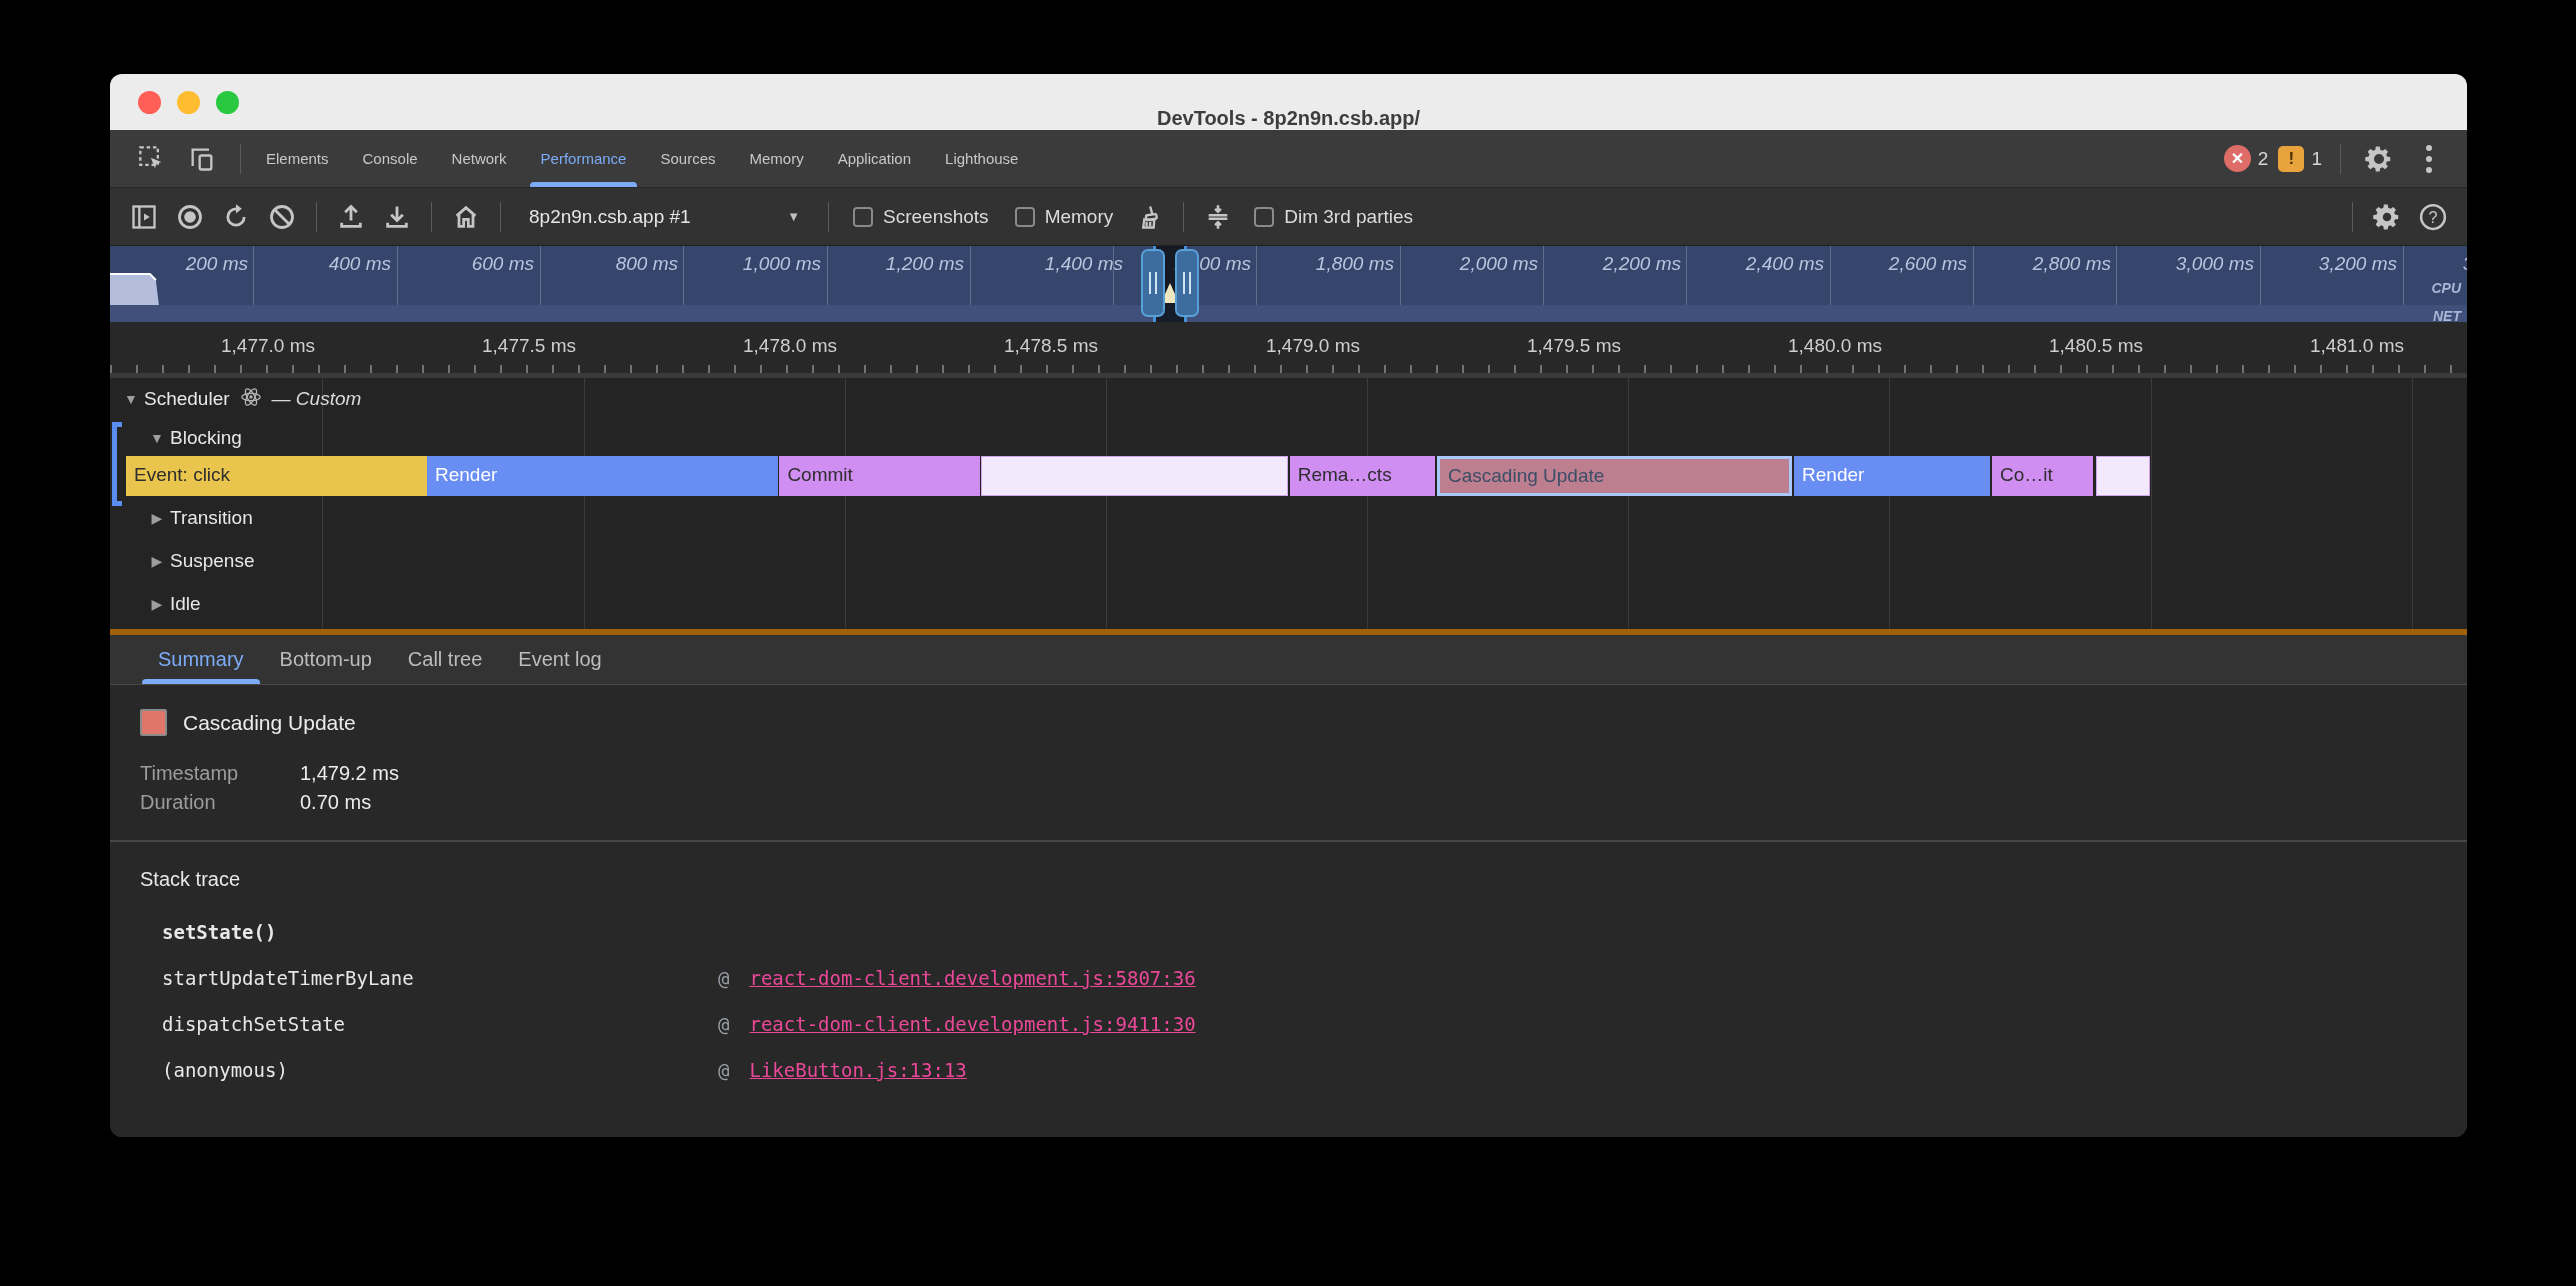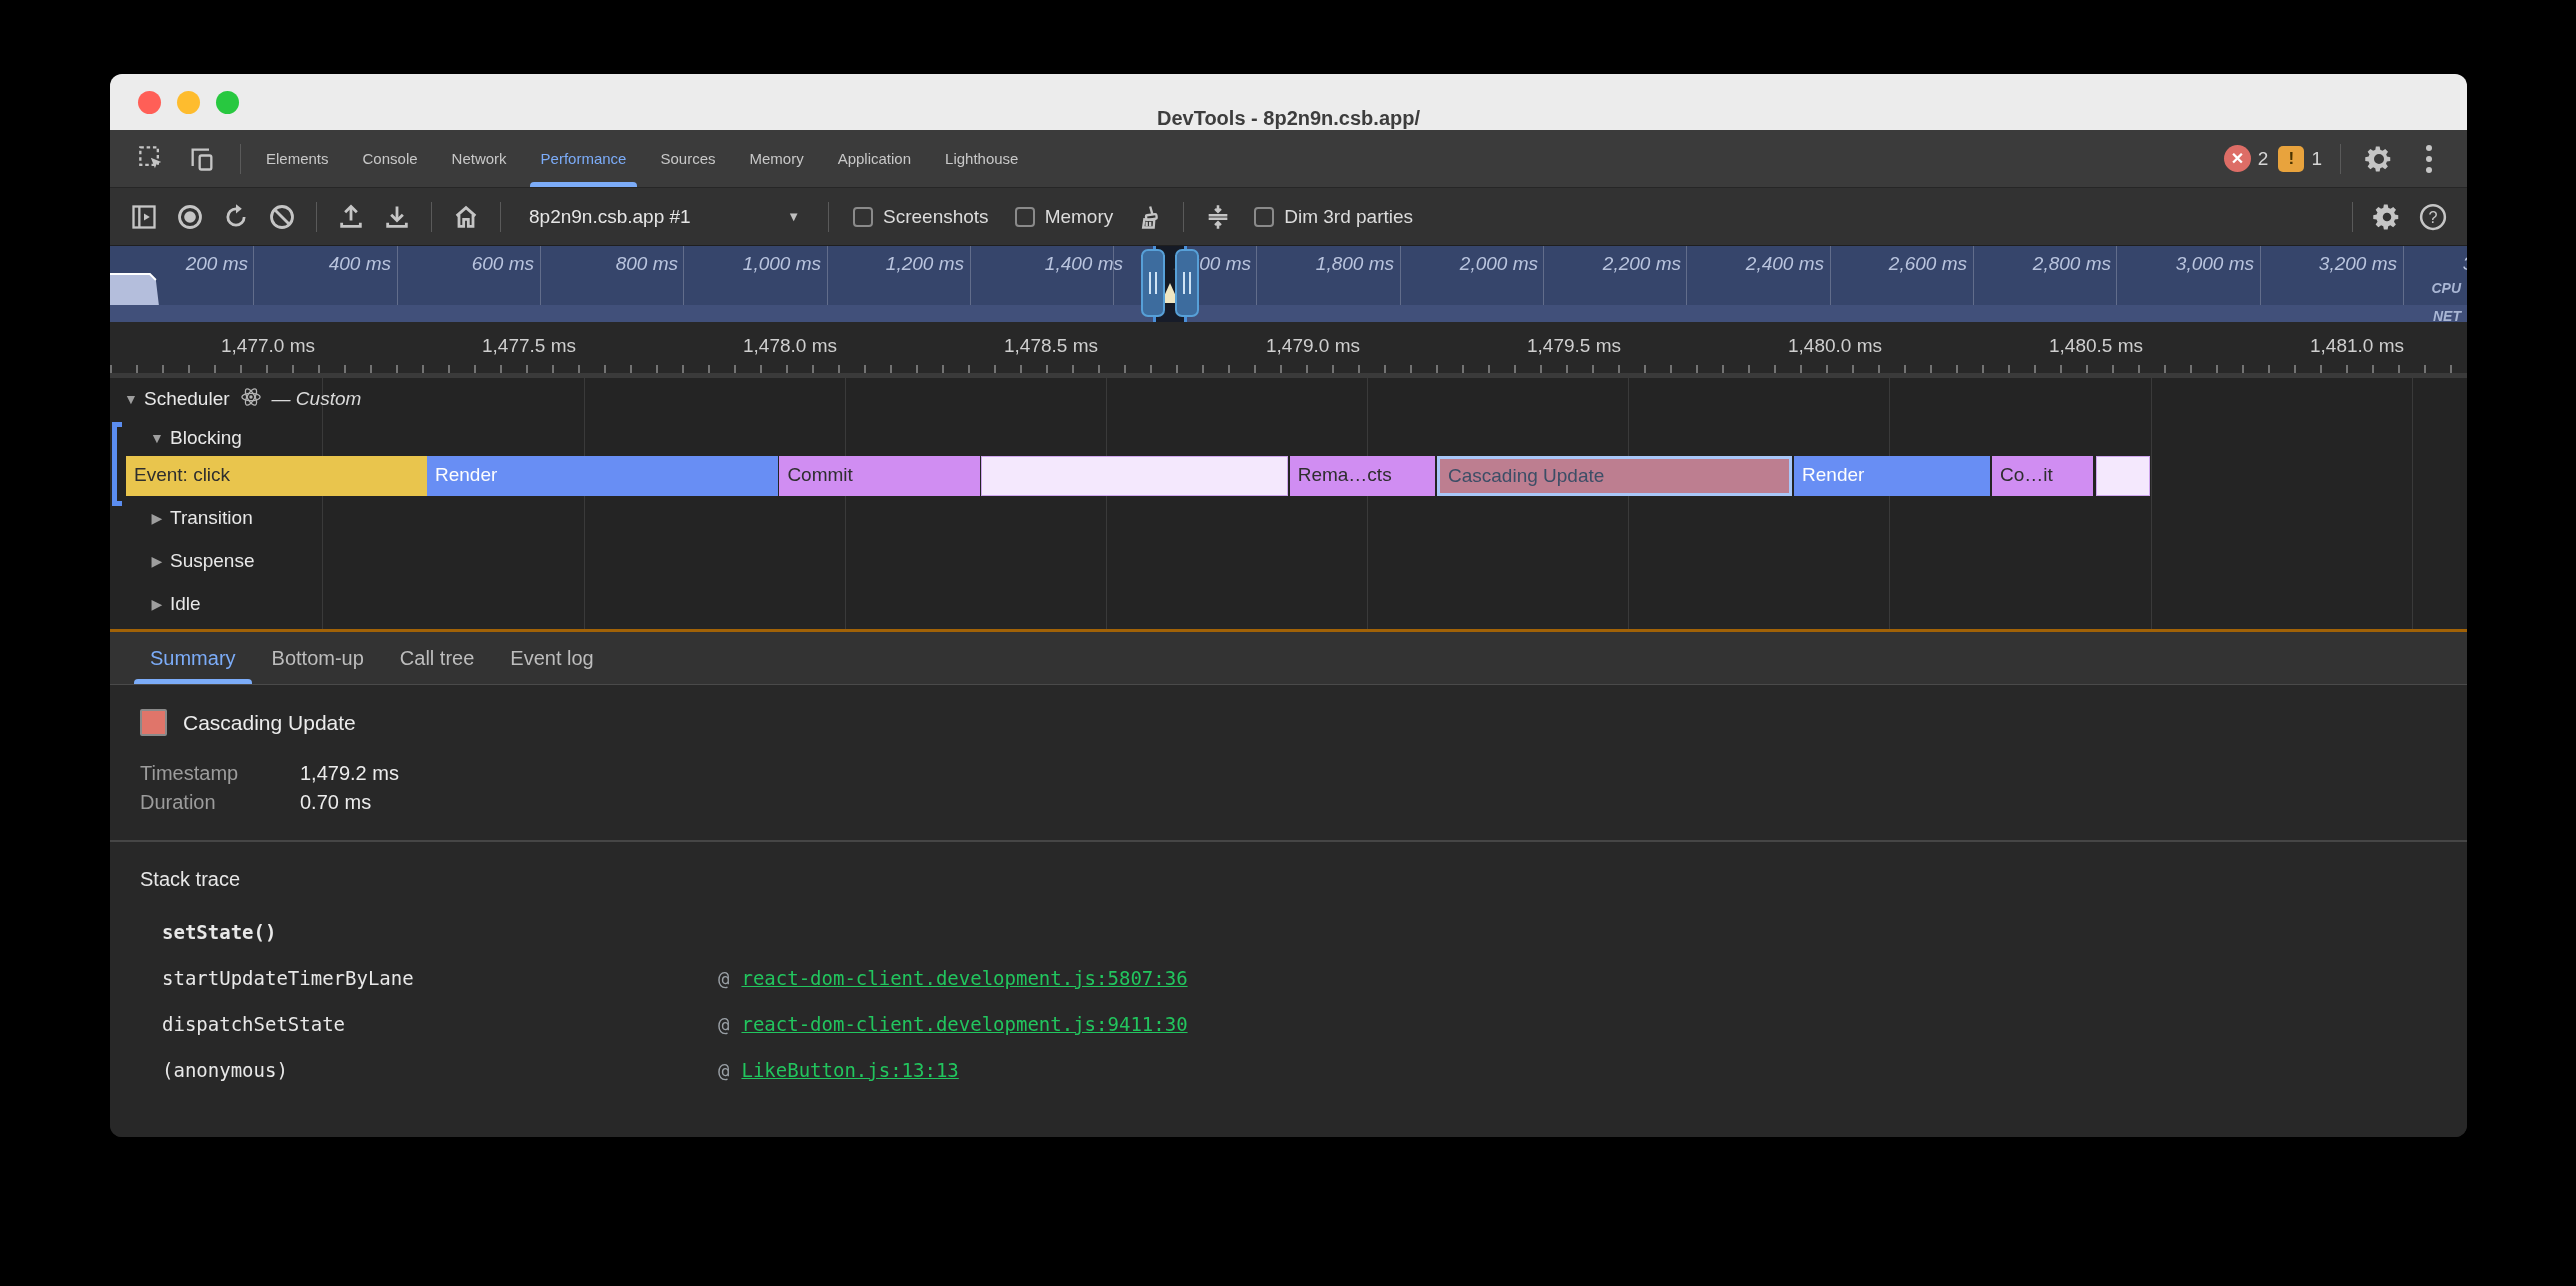--- a/index.html
+++ b/index.html
@@ -70,41 +70,41 @@
   .bar-event { background:#e9c54d; color:#2e2e2e;margin-left:16px; }
   .bar-render { background:#688ef4; color:#fdfdfd; }
   .bar-commit { background:#d08df2; color:#2e2e2e; }
   .bar-pale { background:#f4e8fd; border:1px solid #cfa6ee; }
   .bar-cascading { background:#bd7e90; color:#3c4e66; border:3px solid #a9c7f8; line-height:34px; }
   #tooltip { position:absolute; left:64.8%; top:102px; background:#1f2023; border-radius:8px; padding:13px 22px; font-size:20px; box-shadow:0 3px 14px rgba(0,0,0,.6); white-space:nowrap; }
   #tooltip .dur { color:#72cf8e; margin-right:12px; }
   #tooltip .lbl { color:#eaeaea; }
 
   
-  #bottom-tabs { height:56px; background:#333; display:flex; align-items:stretch; padding-left:22px; border-top:3px solid #a16207; border-bottom:1px solid #4a4a4a; flex:0 0 auto; }
+  #bottom-tabs { height:56px; background:#333; display:flex; align-items:stretch; padding-left:30px; border-top:6px solid #a16207; border-bottom:1px solid #4a4a4a; flex:0 0 auto; }
   .btab { display:flex; align-items:center; padding:0 18px; font-size:20px; color:#bdbdbd; position:relative; }
   .btab.selected { color:#7cacf8; }
   .btab.selected::after { content:""; position:absolute; left:2px; right:2px; bottom:0; height:5px; background:#7cacf8; border-radius:4px 4px 0 0; }
 
   
   #summary { background:#282828; padding:24px 30px 26px; border-bottom:2px solid #464646; flex:0 0 auto; }
   .sum-title { display:flex; align-items:center; gap:16px; font-size:21px; color:#ececec; margin-bottom:26px; }
   .swatch { width:27px; height:27px; background:#e0756a; border:2px solid #8a8a8a; border-radius:2px; }
   .field { display:flex; font-size:20px; margin-top:6px; }
   .field .k { color:#9c9c9c; width:160px; }
   .field .v { color:#ececec; }
 
   
   #stack { background:#282828; padding:26px 30px; flex:1; }
   .stk-head { font-size:20px; color:#e8e8e8; margin-bottom:30px; }
   .frame { display:flex; font-family:"DejaVu Sans Mono",monospace; font-size:19px; margin-top:24px; }
   .frame .fn { width:578px; color:#e8e8e8; padding-left:22px; }
   .frame .fn.origin { font-weight:bold; }
   .frame .at { color:#9aa0a6; margin-right:12px; }
-  .frame a { color:#22c55e; text-decoration:underline; }
+  .frame a { color:#ec4899; text-decoration:underline;margin-left:8px; }
 </style>
 </head>
 <body>
 
 <div id="window">
 
   <div id="titlebar">
     <div class="traffic">
       <div class="light" style="background:#ff5f57"></div>
       <div class="light" style="background:#febc2e"></div>

